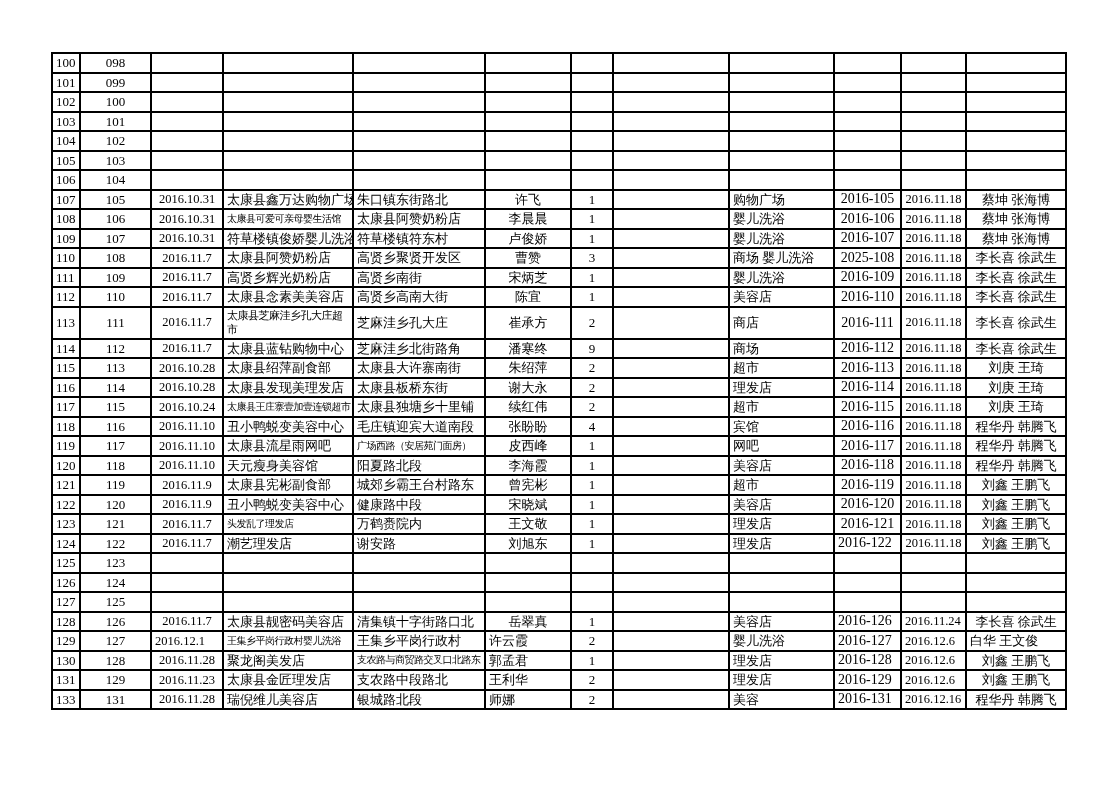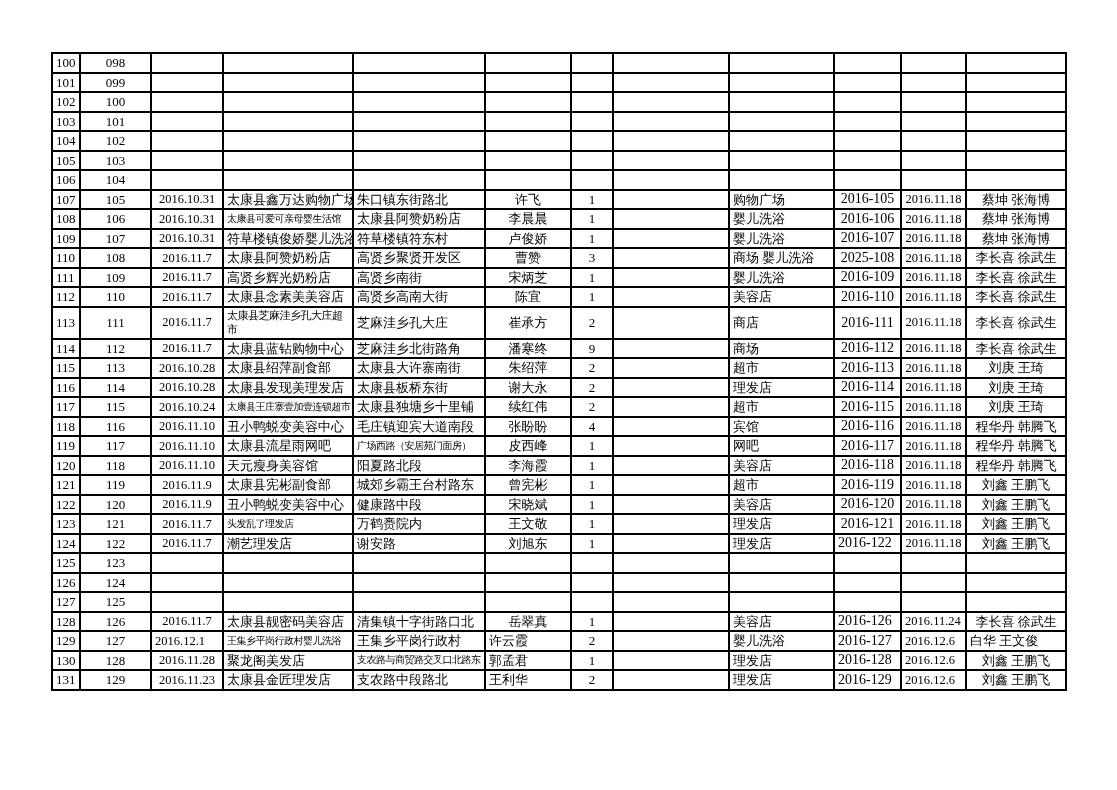--- a/index.html
+++ b/index.html
@@ -509,14 +509,28 @@
         <td class="c3">太康县金匠理发店</td>
         <td class="c4">支农路中段路北</td>
         <td class="c5 left">王利华</td>
         <td class="c6">2</td>
         <td class="c7"></td>
         <td class="c8">理发店</td>
         <td class="c9 left">2016-129</td>
         <td class="c10 left">2016.12.6</td>
         <td class="c11">刘鑫 王鹏飞</td>
       </tr>
+      <tr>
+        <td class="c0">133</td>
+        <td class="c1">131</td>
+        <td class="c2">2016.11.28</td>
+        <td class="c3">瑞倪维儿美容店</td>
+        <td class="c4">银城路北段</td>
+        <td class="c5 left">师娜</td>
+        <td class="c6">2</td>
+        <td class="c7"></td>
+        <td class="c8">美容</td>
+        <td class="c9 left">2016-131</td>
+        <td class="c10 left">2016.12.16</td>
+        <td class="c11">程华丹 韩腾飞</td>
+      </tr>
     </tbody>
 </table>
 
 </body></html>

